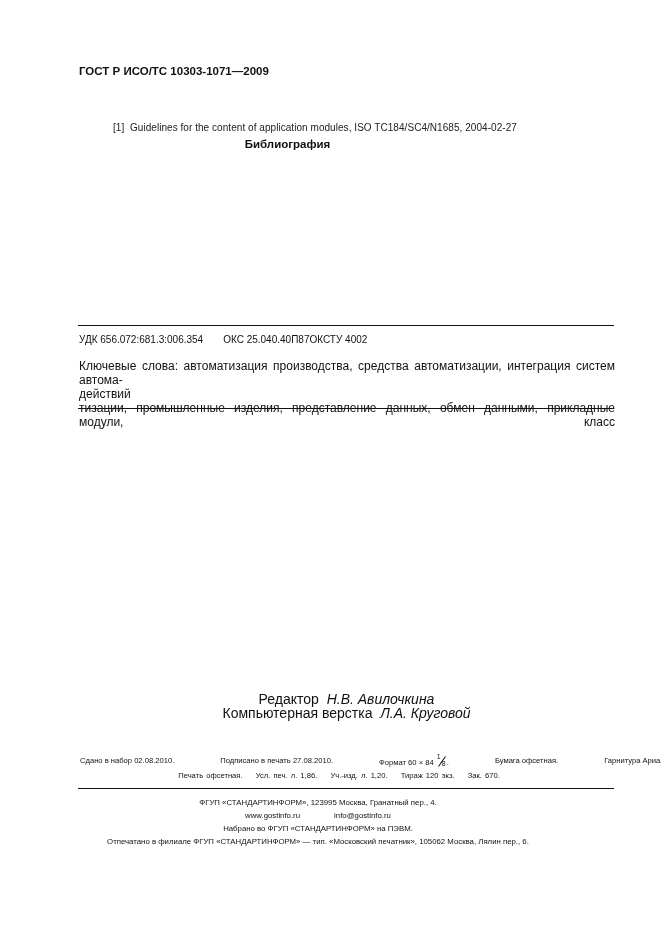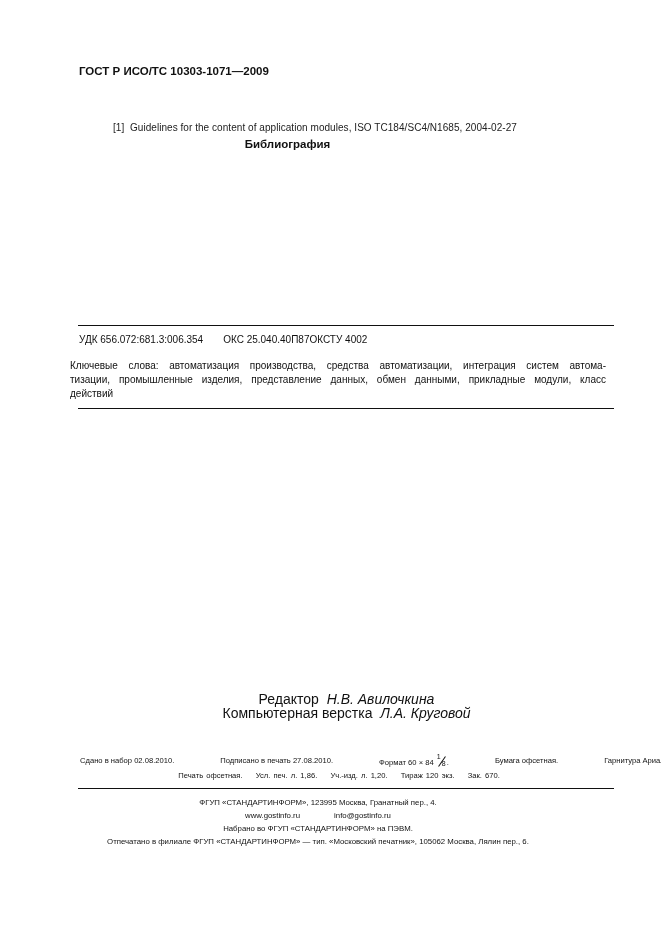--- a/index.html
+++ b/index.html
@@ -4,21 +4,21 @@
 <style>
   html, body { margin: 0; padding: 0; background: #ffffff; }
   body { width: 661px; height: 936px; position: relative; overflow: hidden;
          font-family: "Liberation Sans", sans-serif; color: #111; }
   .abs { position: absolute; white-space: nowrap; }
   .doc-code { left: 79px; top: 65px; font-size: 11.5px; font-weight: bold; }
   .biblio-title { left: 0; width: 531px; top: 94px; font-size: 11.5px; font-weight: bold; text-align: center; padding-left: 44px; box-sizing: border-box; margin-top: 44px; }
   .biblio-item { left: 113px; top: 122px; font-size: 10px; letter-spacing: 0.05px; color: #222; }
   .rule { position: absolute; left: 78px; width: 536px; height: 0; border-top: 1.2px solid #111; }
   .class-row { left: 79px; top: 334px; width: 535px; font-size: 10px; display: flex; }
-  .keywords { left: 70px; top: 359px; width: 536px; font-size: 10px; line-height: 14px; white-space: normal; text-align: justify; }
+  .keywords { left: 79px; top: 359px; width: 536px; font-size: 12px; line-height: 14px; white-space: normal; text-align: justify; }
   .kw-line { display: block; text-align-last: justify; }
   .kw-line.last { text-align-last: left; }
   .credits { left: 0; width: 661px; top: 692px; font-size: 14px; line-height: 14.3px; text-align: center; padding-left: 32px; box-sizing: border-box; }
   .credits i { font-style: italic; }
   .print-row1 { left: 80px; top: 756px; width: 534px; font-size: 7.6px; display: flex; justify-content: space-between; gap: 46px; }
   .print-row2 { left: 0; width: 661px; top: 771px; font-size: 7.6px; text-align: center; padding-left: 17px; box-sizing: border-box; word-spacing: 1px; }
   .print-row2 span { margin: 0 5px; }
   .frac { display: inline-block; position: relative; width: 11px; height: 11px; vertical-align: -2px; }
   .frac .n { position: absolute; left: 1px; top: -3px; font-size: 7px; }
   .frac .d { position: absolute; left: 6px; top: 4px; font-size: 7px; }
@@ -42,22 +42,22 @@
 
 <div class="abs class-row">
   <span>УДК 656.072:681.3:006.354</span>
   <span style="margin-left:20px;">ОКС 25.040.40</span>
   <span style="">П87</span>
   <span>ОКСТУ 4002</span>
 </div>
 
 <div class="abs keywords">
   <span class="kw-line">Ключевые слова:  автоматизация производства, средства автоматизации, интеграция систем автома-</span>
+  <span class="kw-line last">действий</span>
   <span class="kw-line">тизации, промышленные изделия, представление данных, обмен данными, прикладные модули, класс</span>
-  <span class="kw-line last">действий</span>
 </div>
 
 <div class="rule" style="top:408px;"></div>
 
 <div class="abs credits">
   <div><span>Редактор</span>&nbsp; <i>Н.В. Авилочкина</i></div>
   <div><span>Компьютерная верстка</span>&nbsp; <i>Л.А. Круговой</i></div>
 </div>
 
 <div class="abs print-row1">

